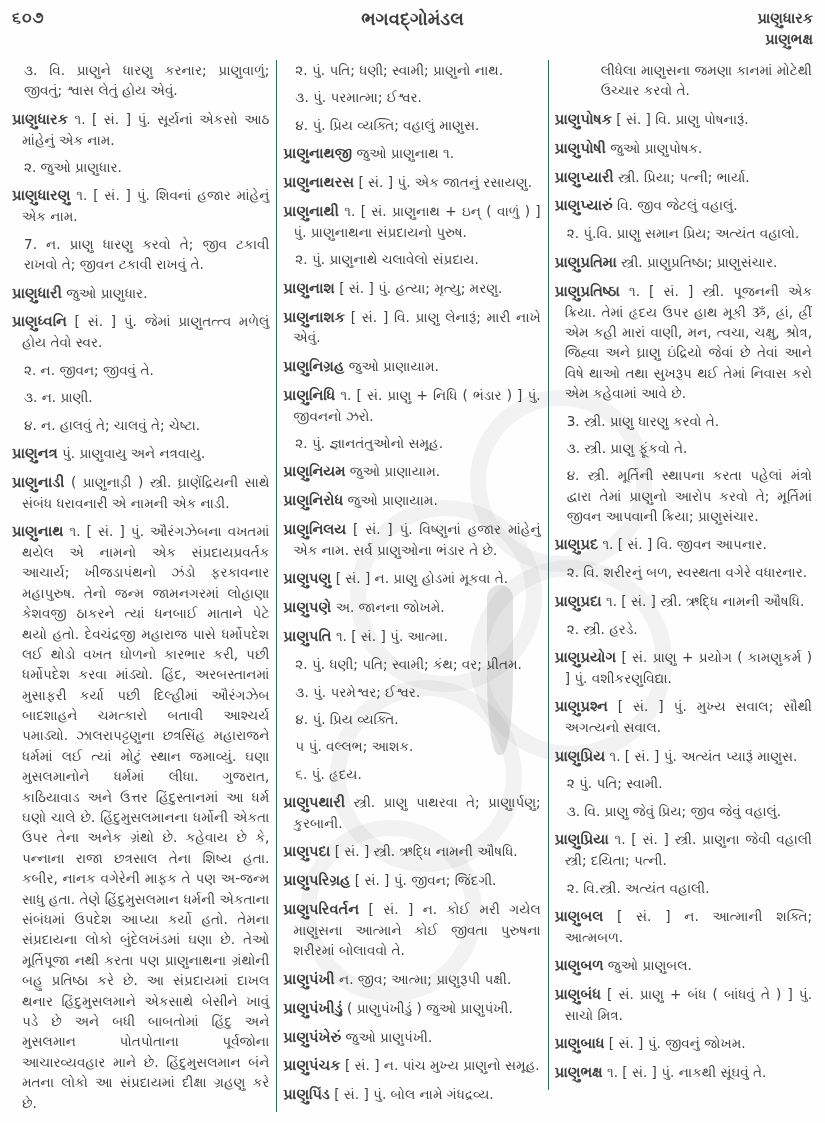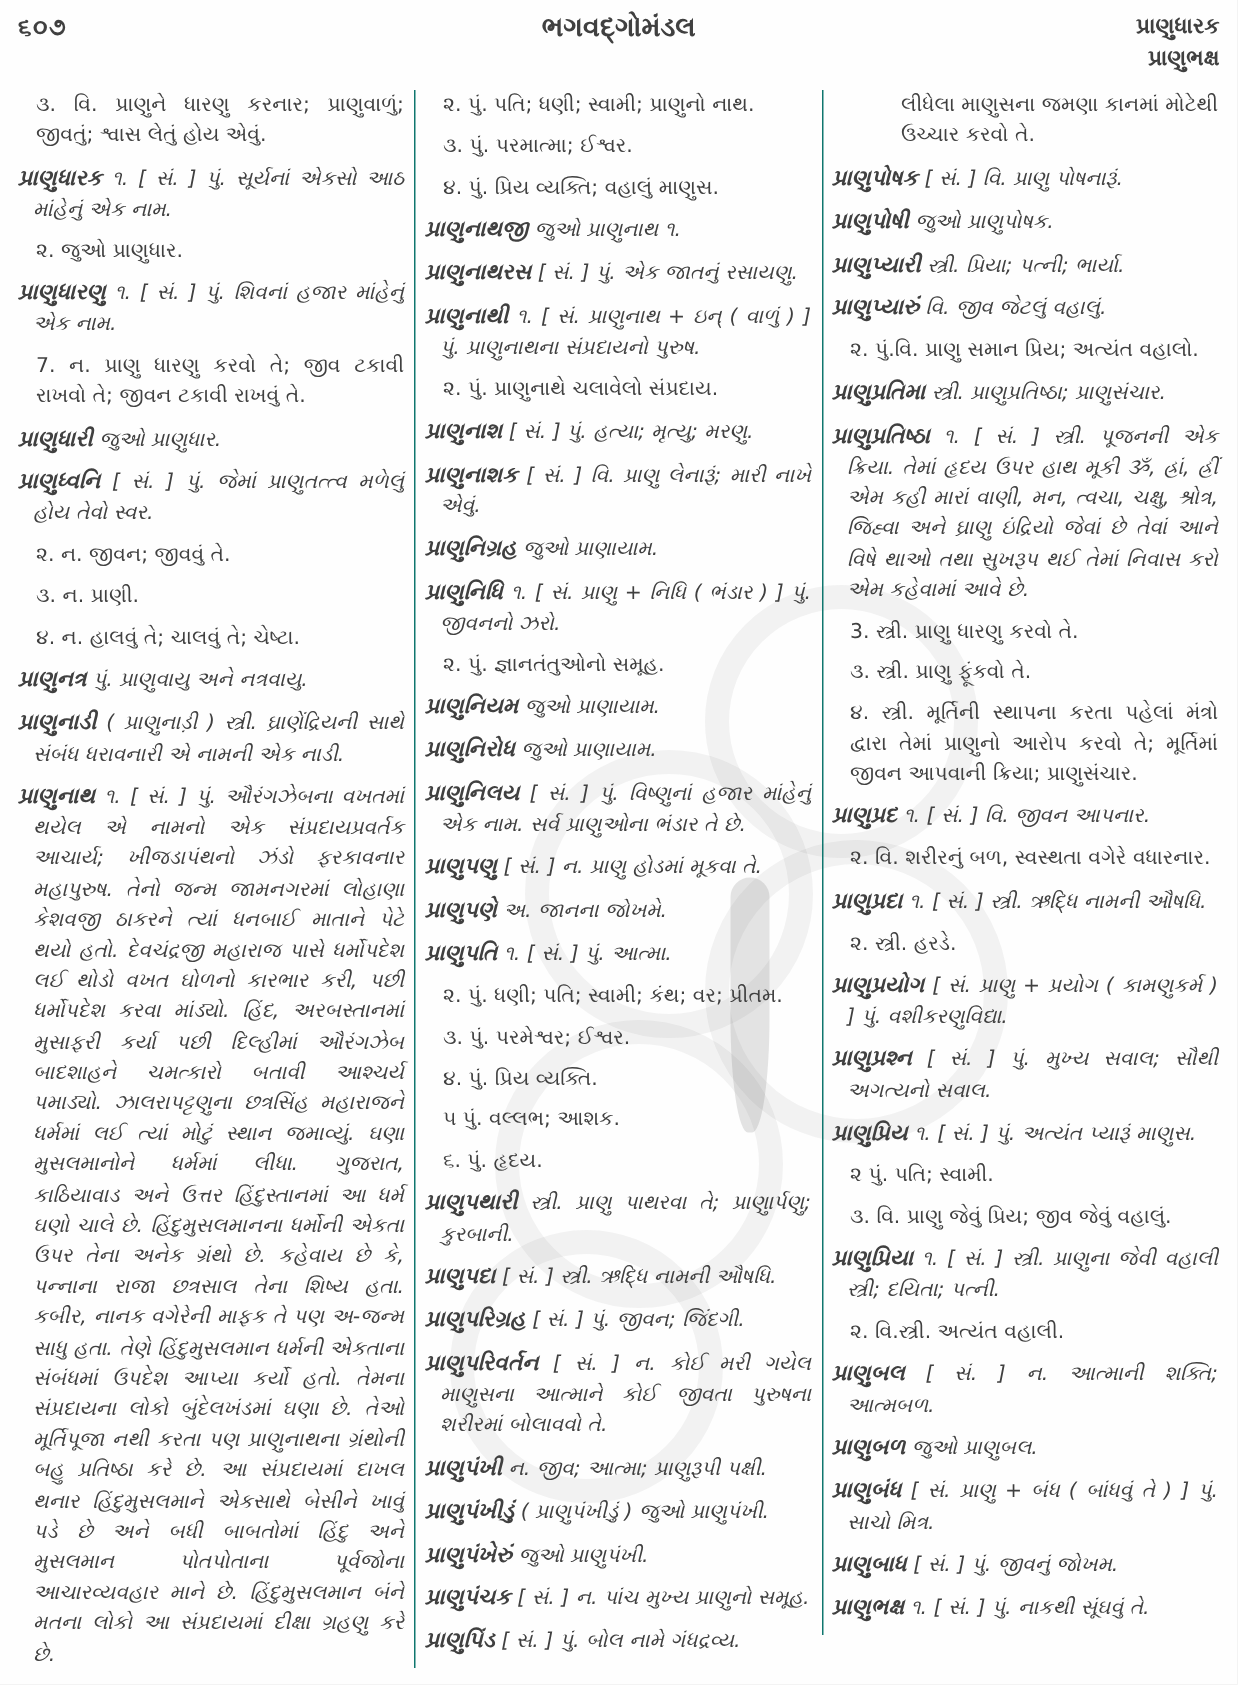--- a/index.html
+++ b/index.html
@@ -34,21 +34,21 @@
   .col{
     flex:1 1 0;
     padding:0 7px 0 6px;
     overflow:hidden;
     font-size:13.6px;
     line-height:1.5;
     text-align:justify;
   }
   .col + .col{border-left:1px solid #0f766e;}
   .para{margin:0 0 7px 0;}
-  .para.entry{padding-left:10px;text-indent:-10px;font-style:italic;}
+  .para.entry{padding-left:10px;text-indent:-10px;}
   .para.sense{padding-left:12px;}
   .para.cont{padding-left:2px;margin-left:44px;}
   .headword{font-weight:bold;font-size:14.6px;}
   
   .wm{position:absolute;z-index:1;pointer-events:none;}
   .wm-ring{
     position:absolute;border-radius:50%;
     border:16px solid rgba(90,90,90,0.075);
   }
   .wm-drop{

